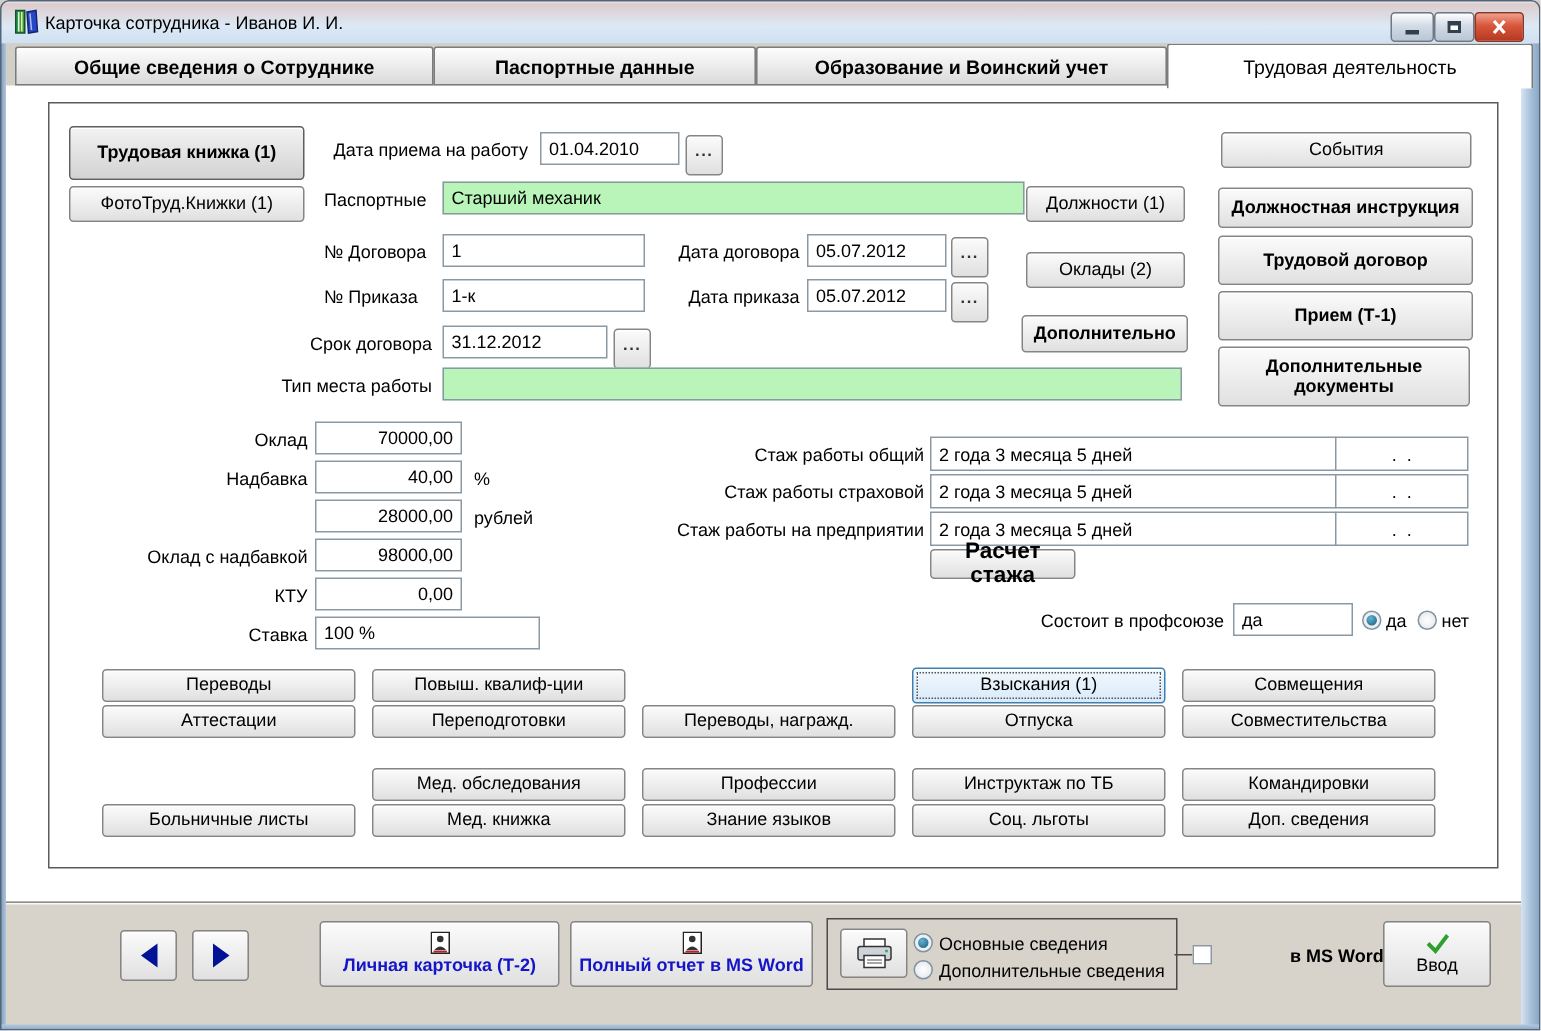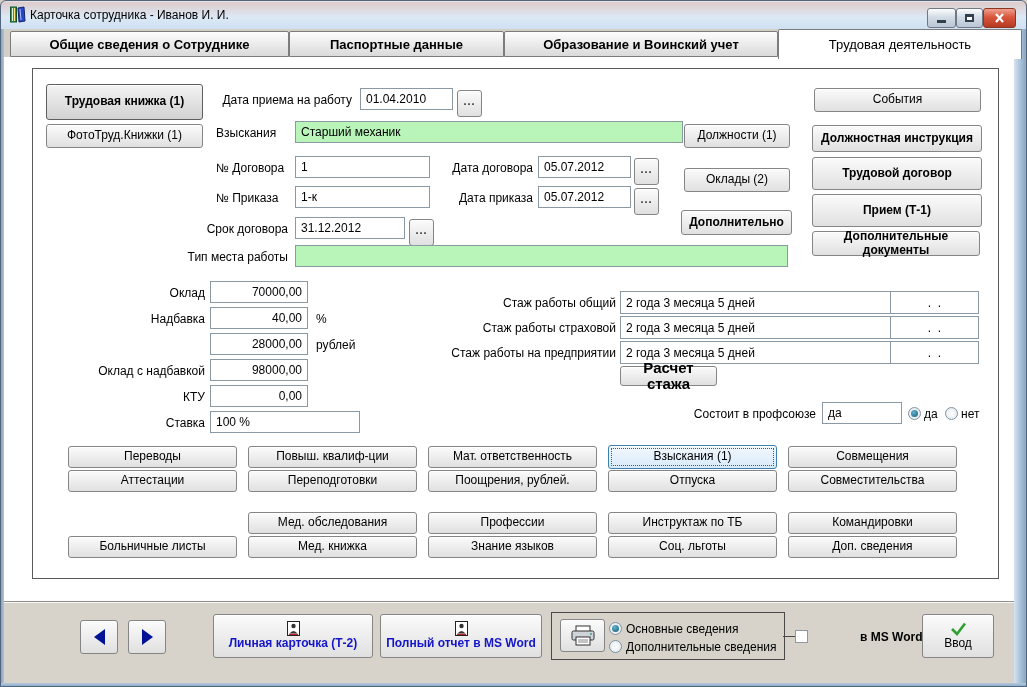--- a/index.html
+++ b/index.html
@@ -106,21 +106,21 @@
 
   <div class="groupbox"></div>
 
   <div class="btn big" style="left:46px;top:84px;width:155px;height:34px;">Трудовая книжка (1)</div>
   <div class="btn" style="left:46px;top:124px;width:155px;height:22px;">ФотоТруд.Книжки (1)</div>
 
   <div class="lbl r" style="left:170px;top:93px;width:182px;">Дата приема на работу</div>
   <input class="tb" style="left: 360px; top: 88px; width: 93px; height: 22px;" readonly="" value="01.04.2010">
   <div class="btn ell" style="left:457px;top:90px;width:23px;height:20px;">...</div>
 
-  <div class="lbl" style="left:216px;top:126px;">Взыскания</div>
+  <div class="lbl" style="left:216px;top:126px;">Паспортные</div>
   <input class="tb green" style="left: 295px; top: 121px; width: 388px; height: 22px;" readonly="" value="Старший механик">
   <div class="btn" style="left:684px;top:124px;width:104px;height:22px;">Должности (1)</div>
 
   <div class="lbl" style="left:216px;top:161px;">№ Договора</div>
   <input class="tb" style="left: 295px; top: 156px; width: 135px; height: 22px;" readonly="" value="1">
   <div class="lbl r" style="left:440px;top:161px;width:93px;">Дата договора</div>
   <input class="tb" style="left: 538px; top: 156px; width: 93px; height: 22px;" readonly="" value="05.07.2012">
   <div class="btn ell" style="left:634px;top:158px;width:23px;height:20px;">...</div>
   <div class="btn" style="left:684px;top:168px;width:104px;height:22px;">Оклады (2)</div>
 
@@ -135,21 +135,21 @@
   <input class="tb" style="left: 295px; top: 217px; width: 110px; height: 22px;" readonly="" value="31.12.2012">
   <div class="btn ell" style="left:409px;top:219px;width:23px;height:20px;">...</div>
 
   <div class="lbl r" style="left:180px;top:250px;width:108px;">Тип места работы</div>
   <input class="tb green" style="left: 295px; top: 245px; width: 493px; height: 22px;" readonly="" value="">
 
   <div class="btn" style="left:814px;top:88px;width:165px;height:22px;">События</div>
   <div class="btn bold" style="left:812px;top:125px;width:168px;height:25px;">Должностная инструкция</div>
   <div class="btn bold" style="left:812px;top:157px;width:168px;height:31px;">Трудовой договор</div>
   <div class="btn bold" style="left:812px;top:194px;width:168px;height:31px;">Прием (Т-1)</div>
-  <div class="btn bold" style="left:812px;top:231px;width:168px;height:25px;padding:0 8px;box-sizing:border-box;">Дополнительные документы</div>
+  <div class="btn bold" style="left:812px;top:231px;width:168px;height:40px;padding:0 8px;box-sizing:border-box;">Дополнительные документы</div>
 
   <div class="lbl r" style="left:60px;top:286px;width:145px;">Оклад</div>
   <input class="tb num" style="left: 210px; top: 281px; width: 98px; height: 22px;" readonly="" value="70000,00">
   <div class="lbl r" style="left:60px;top:312px;width:145px;">Надбавка</div>
   <input class="tb num" style="left: 210px; top: 307px; width: 98px; height: 22px;" readonly="" value="40,00">
   <div class="lbl" style="left:316px;top:312px;">%</div>
   <input class="tb num" style="left: 210px; top: 333px; width: 98px; height: 22px;" readonly="" value="28000,00">
   <div class="lbl" style="left:316px;top:338px;">рублей</div>
   <div class="lbl r" style="left:60px;top:364px;width:145px;">Оклад с надбавкой</div>
   <input class="tb num" style="left: 210px; top: 359px; width: 98px; height: 22px;" readonly="" value="98000,00">
@@ -171,27 +171,26 @@
 
   <div class="lbl r" style="left:650px;top:407px;width:166px;">Состоит в профсоюзе</div>
   <input class="tb" style="left: 822px; top: 402px; width: 80px; height: 22px;" readonly="" value="да">
   <span class="radio on" style="left:908px;top:407px;"></span>
   <div class="lbl" style="left:924px;top:407px;">да</div>
   <span class="radio" style="left:945px;top:407px;"></span>
   <div class="lbl" style="left:961px;top:407px;">нет</div>
 
   <div class="btn" style="left:68px;top:446px;width:167px;height:20px;">Переводы</div>
   <div class="btn" style="left:248px;top:446px;width:167px;height:20px;">Повыш. квалиф-ции</div>
-  <div class="btn" style="left:428px;top:446px;width:167px;height:20px;">Мат. ответственность</div>
   <div class="btn focused" style="left:608px;top:445px;width:167px;height:22px;">Взыскания (1)</div>
   <div class="btn" style="left:788px;top:446px;width:167px;height:20px;">Совмещения</div>
 
   <div class="btn" style="left:68px;top:470px;width:167px;height:20px;">Аттестации</div>
   <div class="btn" style="left:248px;top:470px;width:167px;height:20px;">Переподготовки</div>
-  <div class="btn" style="left:428px;top:470px;width:167px;height:20px;">Поощрения, рублей.</div>
+  <div class="btn" style="left:428px;top:470px;width:167px;height:20px;">Переводы, награжд.</div>
   <div class="btn" style="left:608px;top:470px;width:167px;height:20px;">Отпуска</div>
   <div class="btn" style="left:788px;top:470px;width:167px;height:20px;">Совместительства</div>
 
   <div class="btn" style="left:248px;top:512px;width:167px;height:20px;">Мед. обследования</div>
   <div class="btn" style="left:428px;top:512px;width:167px;height:20px;">Профессии</div>
   <div class="btn" style="left:608px;top:512px;width:167px;height:20px;">Инструктаж по ТБ</div>
   <div class="btn" style="left:788px;top:512px;width:167px;height:20px;">Командировки</div>
 
   <div class="btn" style="left:68px;top:536px;width:167px;height:20px;">Больничные листы</div>
   <div class="btn" style="left:248px;top:536px;width:167px;height:20px;">Мед. книжка</div>

